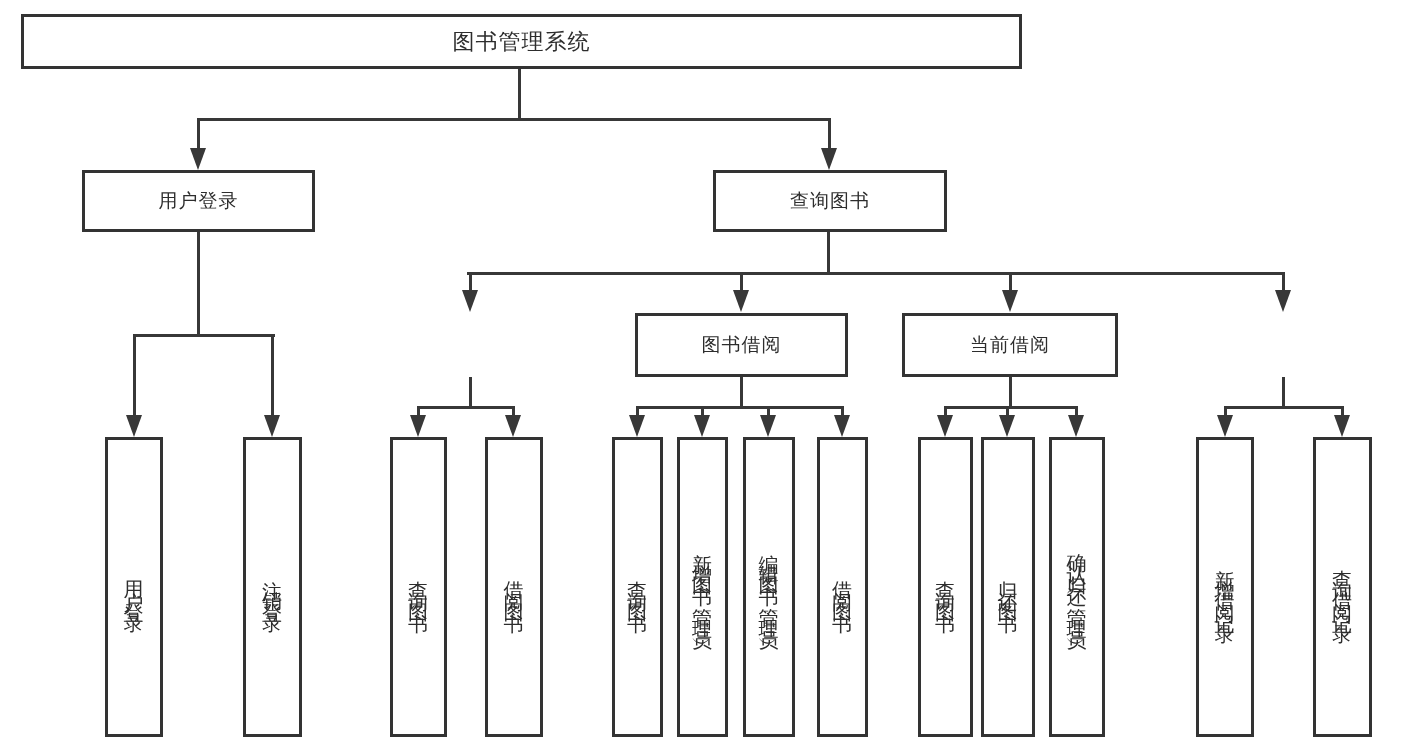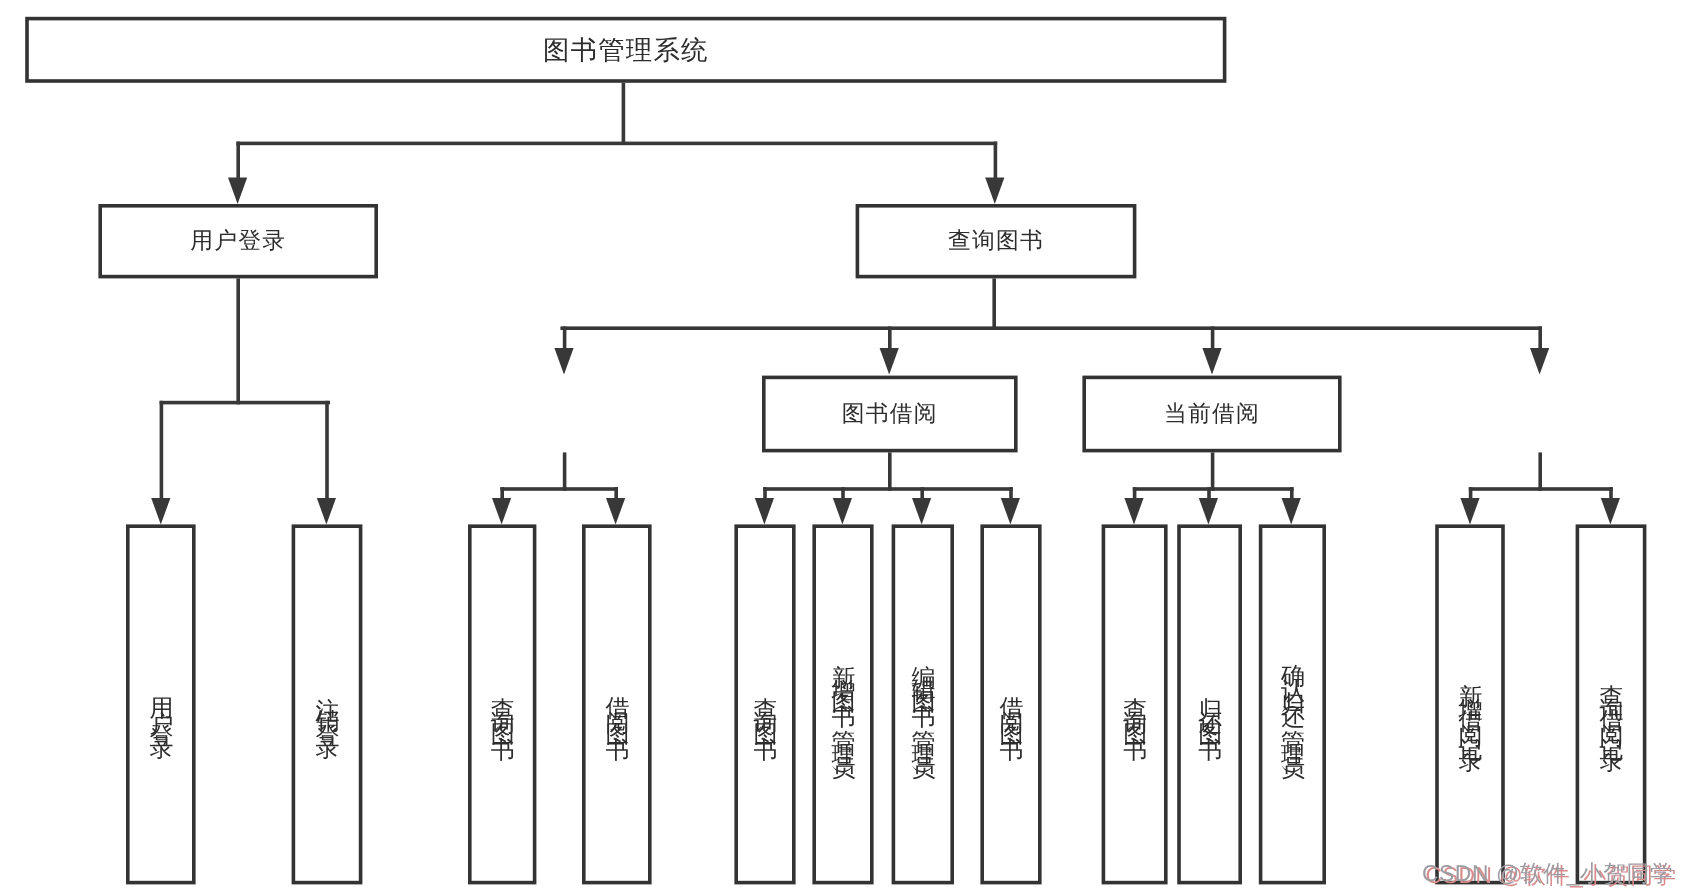--- a/index.html
+++ b/index.html
@@ -146,15 +146,14 @@
   <div class="vbox" style="left:743px;top:437px;width:52px;height:300px;">编辑图书（管理员）</div>
   <div class="vbox" style="left:817px;top:437px;width:51px;height:300px;">借阅图书</div>
 
   <div class="vbox" style="left:918px;top:437px;width:55px;height:300px;">查询图书</div>
   <div class="vbox" style="left:981px;top:437px;width:54px;height:300px;">归还图书</div>
   <div class="vbox" style="left:1049px;top:437px;width:56px;height:300px;">确认归还（管理员）</div>
 
   <div class="vbox" style="left:1196px;top:437px;width:58px;height:300px;">新增借阅记录</div>
   <div class="vbox" style="left:1313px;top:437px;width:59px;height:300px;">查询借阅记录</div>
 
-  <div id="watermark">CSDN @软件_小贺同学</div>
 
 </div>
 
 </body></html>

